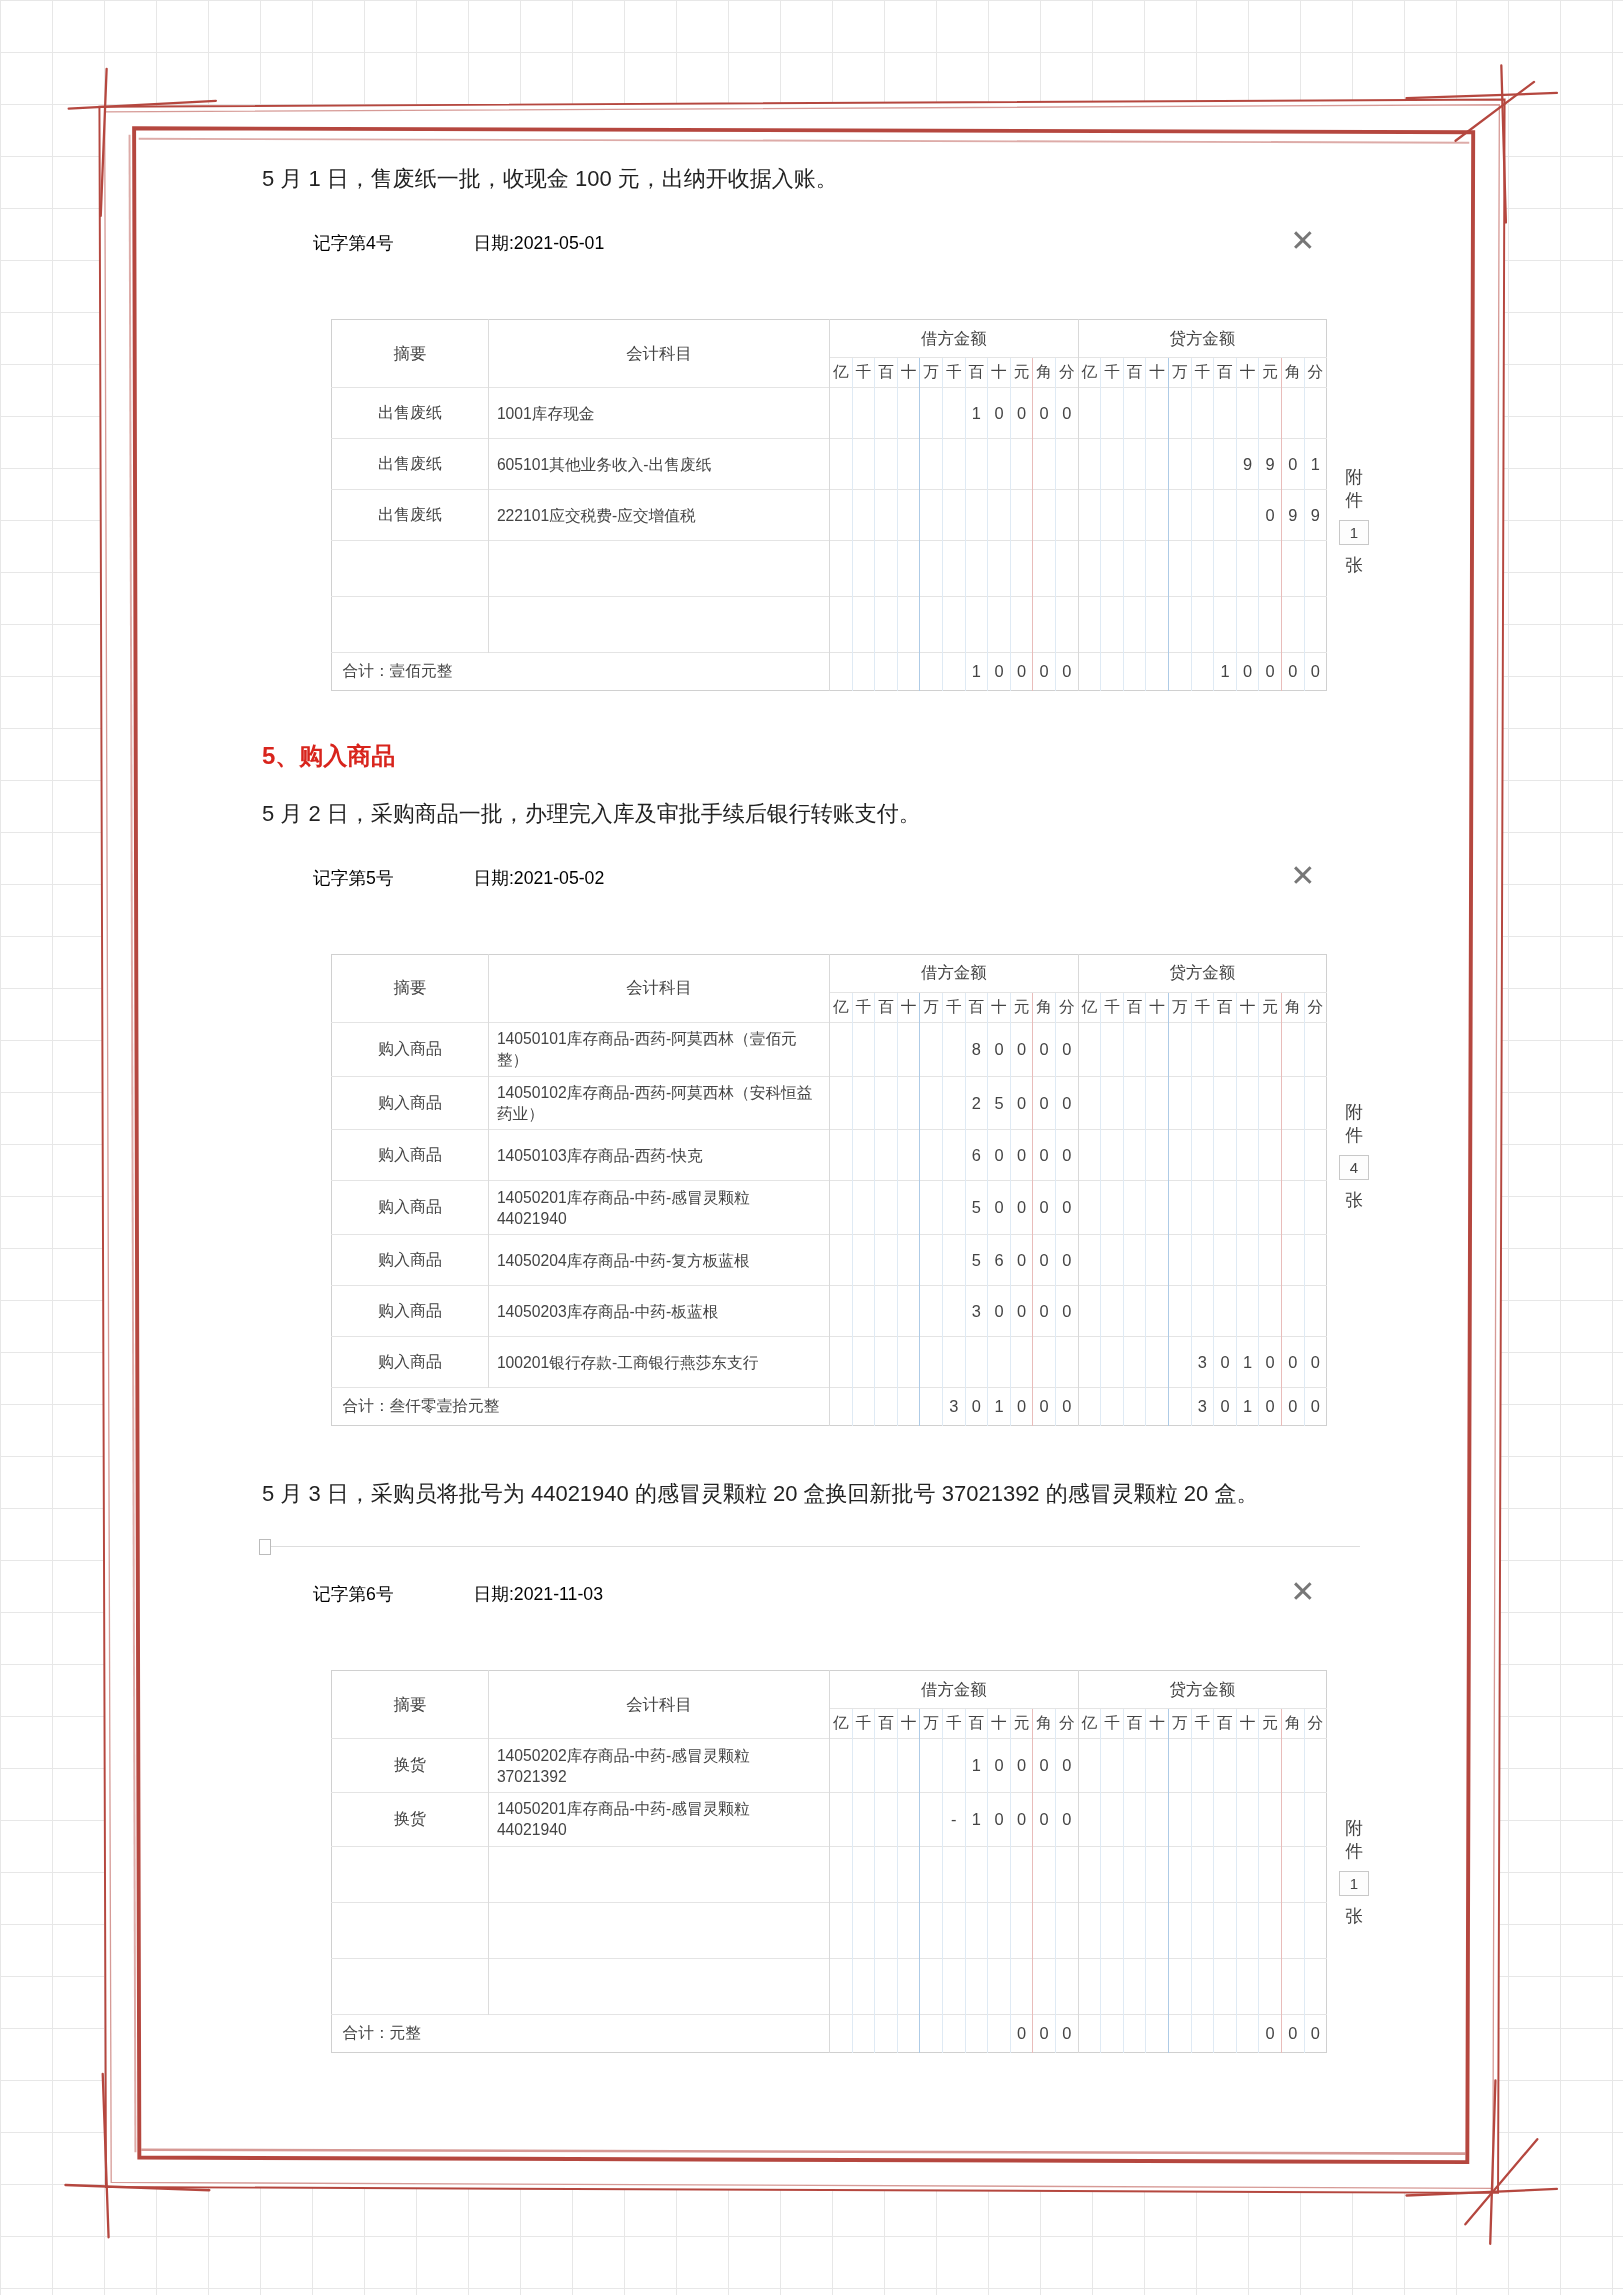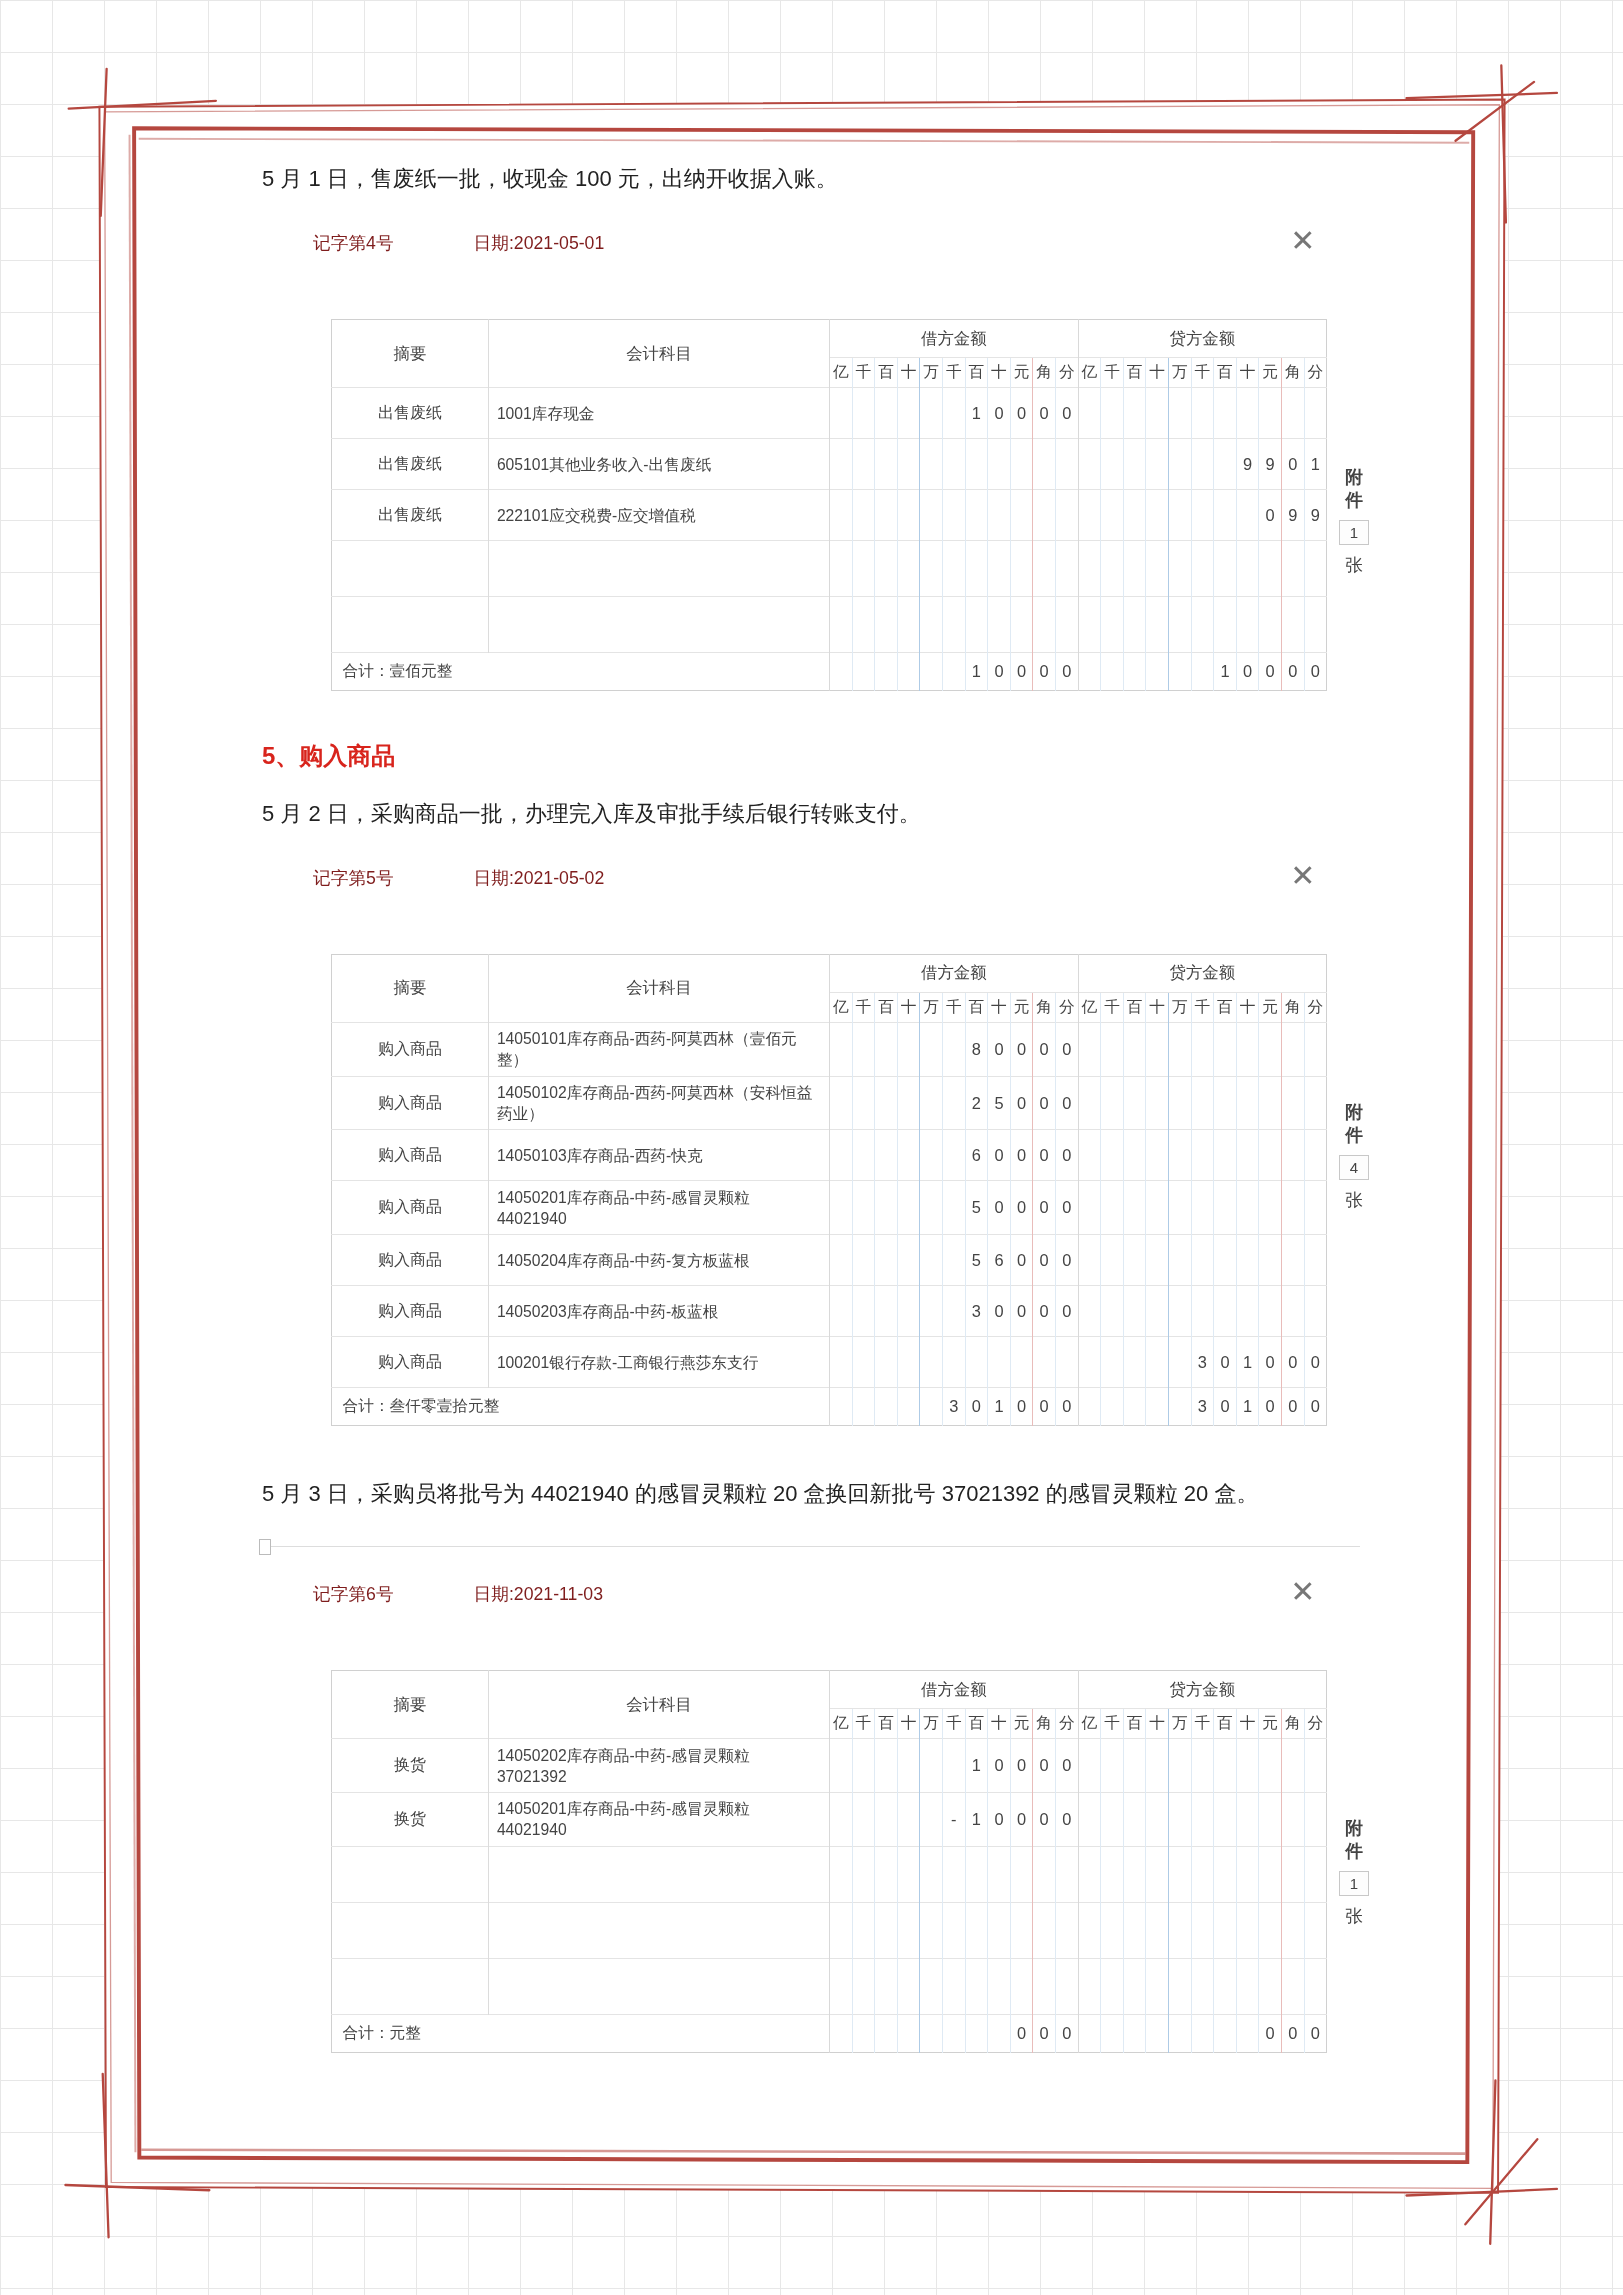--- a/index.html
+++ b/index.html
@@ -16,21 +16,21 @@
   }
   .frame-svg { position: absolute; left: 0; top: 0; z-index: 1; }
   .content { position: absolute; left: 262px; top: 162px; width: 1165px; z-index: 2; }
 
   .section { margin-bottom: 0; }
   .section-heading { font-size: 24px; font-weight: bold; color: #d8241c; line-height: 1.2; margin-bottom: 26px; }
   .section-desc { font-size: 22px; color: #222; line-height: 1.55; margin-bottom: 35px; width: 1152px; }
 
   .voucher { position: relative; width: 1060px; margin-bottom: 51px; }
   .voucher-header { position: relative; height: 41px; padding-left: 51px; }
-  .vnum, .vdate { font-size: 17.7px; color: #7f1d1d; }
+  .vnum, .vdate { font-size: 17.7px; color: #000000; }
   .vdate { margin-left: 77px; }
   .vclose { position: absolute; right: 6.5px; top: -5.2px; font-size: 30px; color: #777; cursor: pointer; line-height: 1; }
   .voucher-body { position: relative; margin-left: 62px; margin-top: 47px; width: 996px; padding-left: 7px; }
 
   table.vt { border-collapse: collapse; table-layout: fixed; width: 995px; border: 0.7px solid #d0d0d0; background: #fff; }
   .vt th, .vt td { font-weight: normal; color: #444; overflow: hidden; }
   .vt tr th, .vt tr td { border-top: 0.7px solid #e4e4e4; }
   .vt tr:first-child th { border-top: none; }
   .hrow1 th { height: 38px; font-size: 16.4px; text-align: center; }
   .hrow1 th.side { border-left: 0.7px solid #d9d9d9; }
@@ -43,21 +43,21 @@
   .vt td.acc, .vt th.acc { border-left: 0.7px solid #dcdcdc; }
   .vt td.acc { font-size: 15.7px; padding: 5.2px 7.9px; line-height: 1.35; text-align: left; }
   .vt td.d { text-align: center; font-size: 16.4px; color: #444; }
   .vt td.d, .vt th.dh { border-left: 0.7px solid #dfeaf4; }
   .vt td.c0, .vt th.c0 { border-left: 0.7px solid #d9d9d9; }
   .vt td.c4, .vt th.c4 { border-left-color: #aecbe6; }
   .vt td.c9, .vt th.c9 { border-left-color: #e9bcba; }
   .vt td.tlabel { font-size: 15.7px; color: #444; padding-left: 10.5px; text-align: left; }
 
   .vattach { position: absolute; left: 1013px; top: 147px; width: 34px; text-align: center; color: #444; }
-  .vattach-label { width: 19.6px; margin: 0 auto; font-size: 17.7px; line-height: 1.3; word-break: break-all; font-weight: bold; }
+  .vattach-label { width: 19.6px; margin: 0 auto; font-size: 17.7px; line-height: 1.3; word-break: break-all; }
   .vcount { width: 30px; height: 25px; margin: 7.9px auto; border: 0.7px solid #c8c8c8; background: #fdfdfd;
             font-size: 15px; display: flex; align-items: center; justify-content: center; }
   .vattach-unit { font-size: 17.7px; }
 
   .divider { position: relative; width: 1099px; height: 0; border-top: 0.7px solid #ddd; margin: 9.2px 0 35px -1.3px; }
   .divider-tab { position: absolute; left: -1.3px; top: -7.9px; width: 11.8px; height: 15.7px; border: 0.7px solid #bbb; background: #fff; }
 </style>
 </head>
 <body>
 

